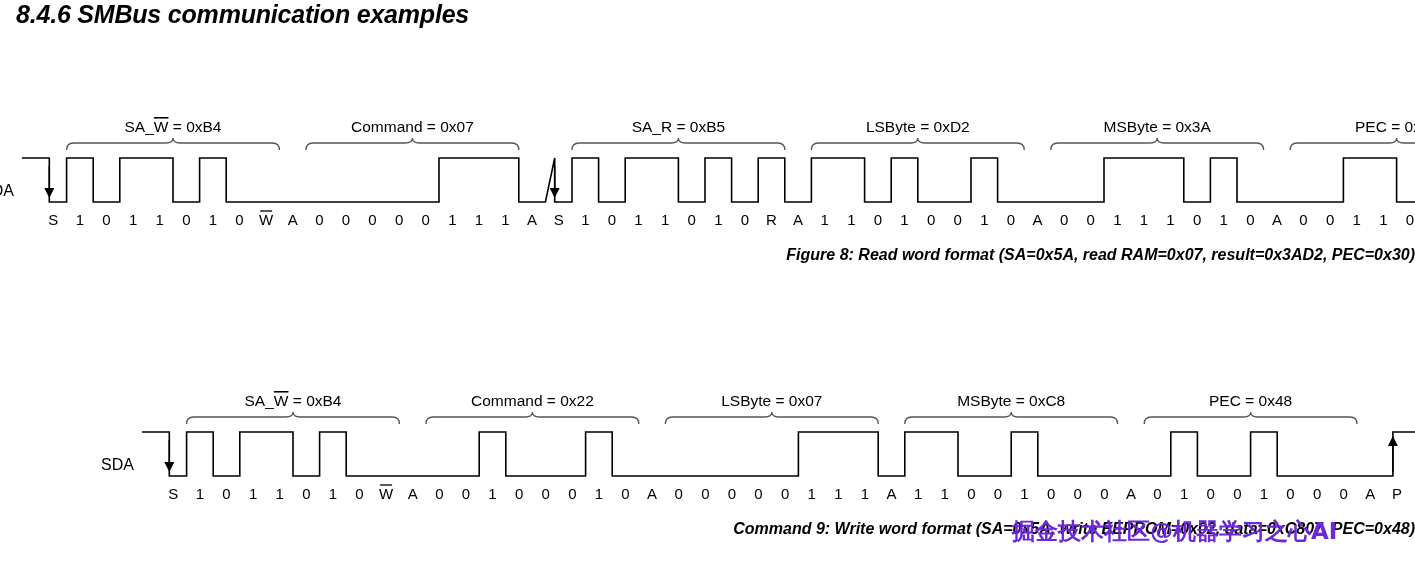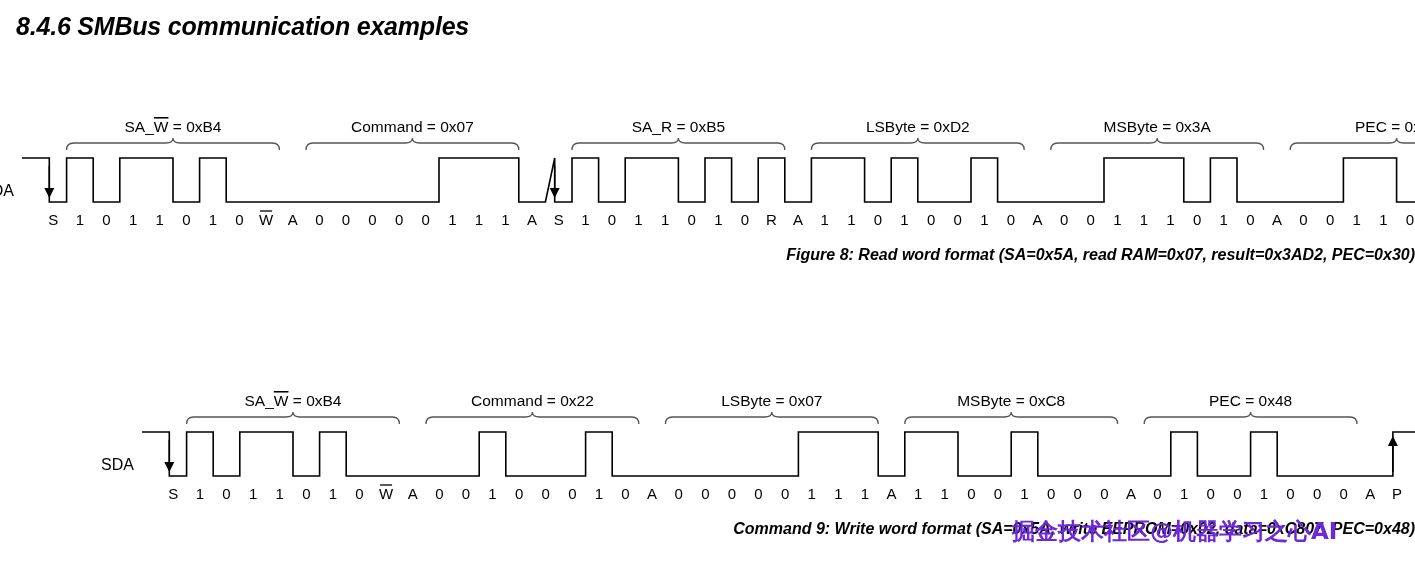--- a/index.html
+++ b/index.html
@@ -13,21 +13,21 @@
     position: relative;
     font-family: "Liberation Sans", sans-serif;
     color: #000000;
     overflow: hidden;
   }
 
   
   #section-title {
     position: absolute;
     left: 16px;
-    top: 12px;
+    top: 0;
     font-size: 25px;
     font-weight: bold;
     font-style: italic;
     letter-spacing: -0.2px;
     white-space: nowrap;
   }
 
   
   .figure {
     position: absolute;

